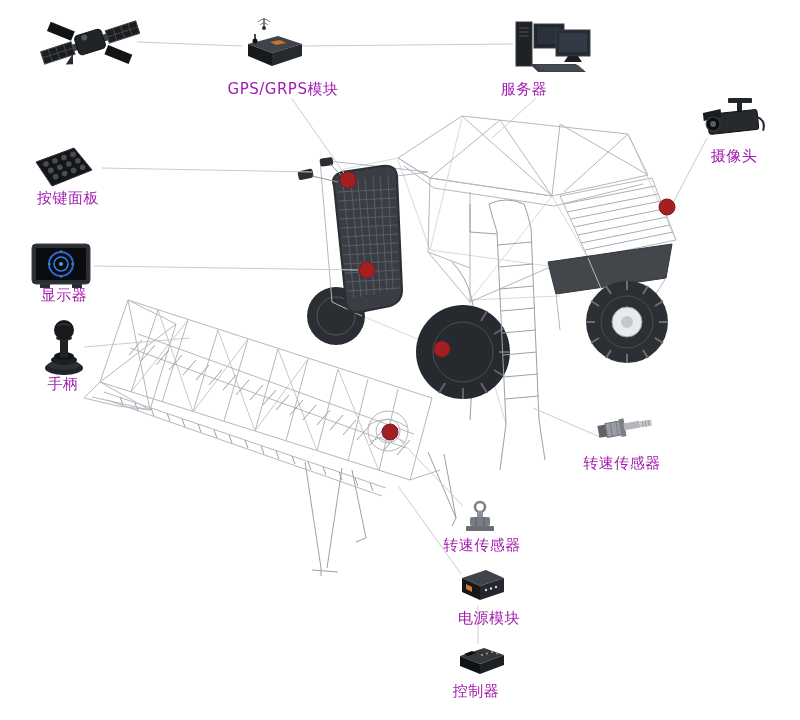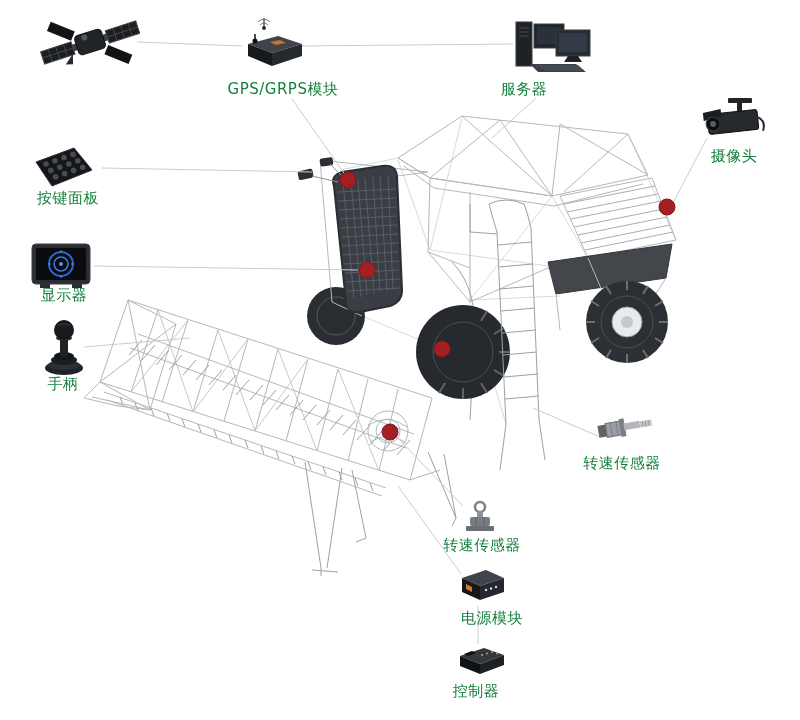--- a/index.html
+++ b/index.html
@@ -1,18 +1,18 @@
 <!DOCTYPE html>
 <html><head>
 <meta charset="utf-8">
 <style>
   html,body{margin:0;padding:0;}
   body{font-family:"DejaVu Sans","Liberation Sans",sans-serif;background:#ffffff;}
   #stage{position:relative;width:800px;height:720px;background:#ffffff;overflow:hidden;}
-  .lbl{position:absolute;font-size:15px;color:#15803d;text-align:center;white-space:nowrap;letter-spacing:.5px;}
+  .lbl{position:absolute;font-size:15px;color:#a21caf;text-align:center;white-space:nowrap;letter-spacing:.5px;}
   .icon{position:absolute;}
   svg{display:block;}
   #wire{position:absolute;left:0;top:0;}
 </style>
 </head>
 <body>
 
 <div id="stage">
 
   <svg id="wire" width="800" height="720" viewBox="0 0 800 720">
@@ -282,16 +282,16 @@
   </div>
 
   <div class="lbl" style="left:225px;top:80px;width:116px;">GPS/GRPS模块</div>
   <div class="lbl" style="left:484px;top:80px;width:80px;">服务器</div>
   <div class="lbl" style="left:694px;top:147px;width:80px;">摄像头</div>
   <div class="lbl" style="left:28px;top:189px;width:80px;">按键面板</div>
   <div class="lbl" style="left:24px;top:286px;width:80px;">显示器</div>
   <div class="lbl" style="left:31px;top:375px;width:64px;">手柄</div>
   <div class="lbl" style="left:582px;top:454px;width:80px;font-family:Liberation Serif, serif;">转速传感器</div>
   <div class="lbl" style="left:442px;top:536px;width:80px;">转速传感器</div>
-  <div class="lbl" style="left:452px;top:609px;width:80px;">电源模块</div>
+  <div class="lbl" style="left:440px;top:609px;width:80px;text-align:right;">电源模块</div>
   <div class="lbl" style="left:436px;top:682px;width:80px;">控制器</div>
 
 </div>
 
 </body></html>

